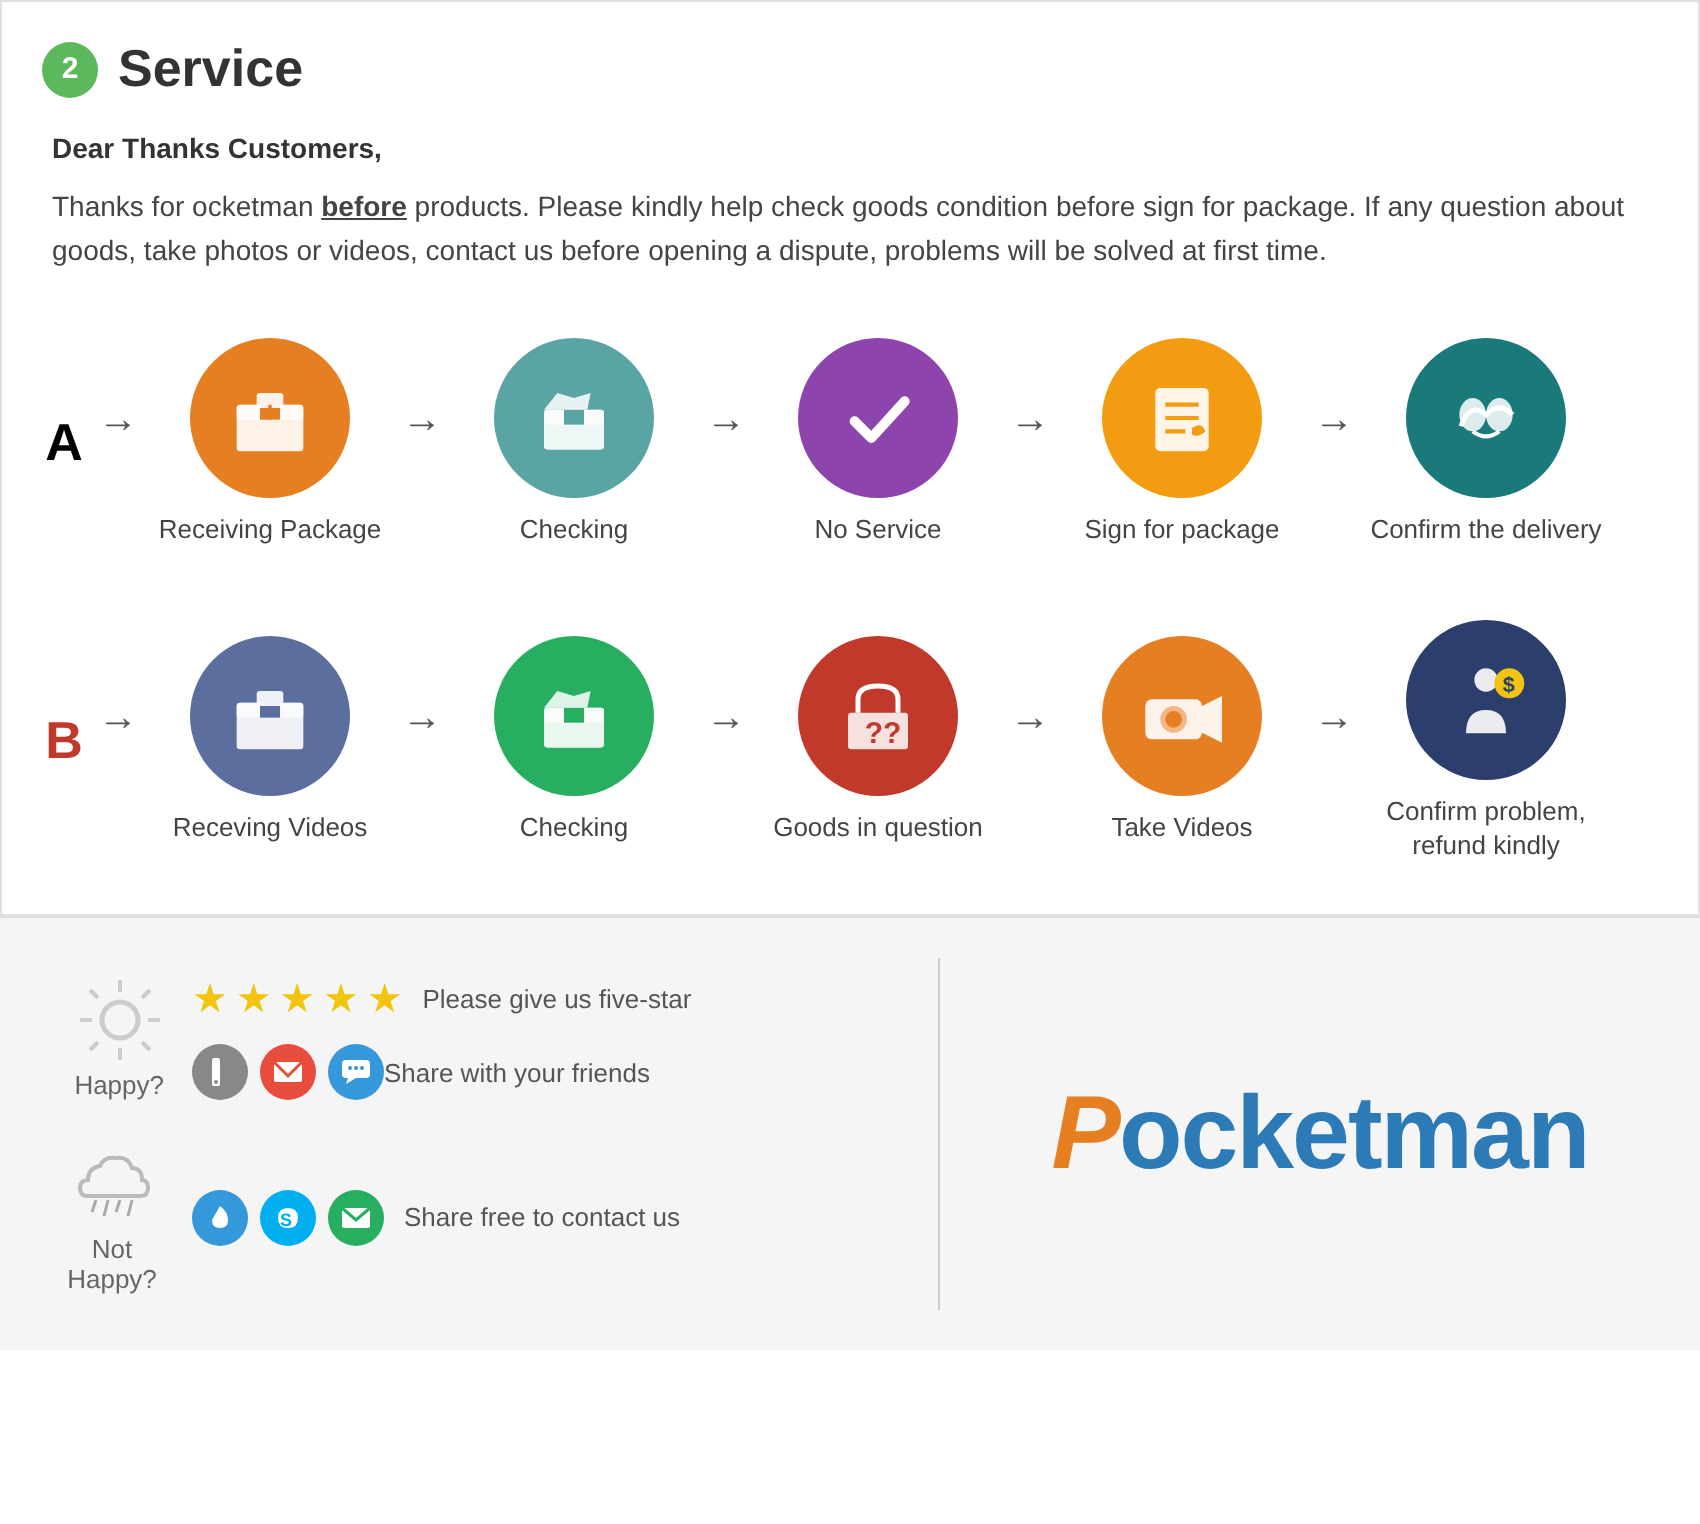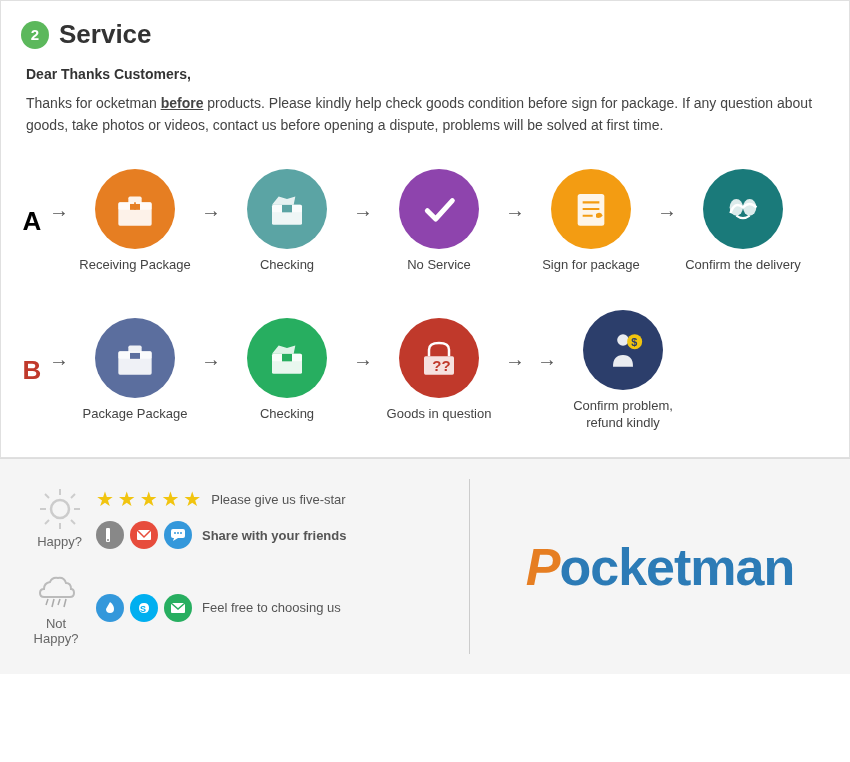--- a/index.html
+++ b/index.html
@@ -300,21 +300,21 @@
 
     <div class="flow-step">
       <div class="flow-circle circle-blue-gray">
         <svg class="icon-svg" viewBox="0 0 60 60" xmlns="http://www.w3.org/2000/svg">
           <rect x="10" y="22" width="40" height="28" rx="2" fill="white" opacity="0.9"></rect>
           <rect x="10" y="22" width="40" height="9" rx="2" fill="white" opacity="0.7"></rect>
           <rect x="24" y="22" width="12" height="9" fill="#5b6e9e"></rect>
           <rect x="22" y="15" width="16" height="9" rx="2" fill="white" opacity="0.9"></rect>
         </svg>
       </div>
-      <div class="flow-label">Package Package</div>
+      <div class="flow-label">Receving Videos</div>
     </div>
 
     <div class="arrow">→</div>
 
     <div class="flow-step">
       <div class="flow-circle circle-green">
         <svg class="icon-svg" viewBox="0 0 60 60" xmlns="http://www.w3.org/2000/svg">
           <rect x="12" y="25" width="36" height="24" rx="2" fill="white" opacity="0.9"></rect>
           <rect x="12" y="25" width="36" height="9" rx="2" fill="white" opacity="0.7"></rect>
           <rect x="24" y="25" width="12" height="9" fill="#27ae60"></rect>
@@ -332,20 +332,31 @@
           <rect x="12" y="28" width="36" height="22" rx="2" fill="white" opacity="0.85"></rect>
           <path d="M18 28 L18 20 Q18 12 30 12 Q42 12 42 20 L42 28" stroke="white" stroke-width="3" fill="none"></path>
           <text x="22" y="46" font-size="18" fill="#c0392b" font-weight="bold">??</text>
         </svg>
       </div>
       <div class="flow-label">Goods in question</div>
     </div>
 
     <div class="arrow">→</div>
 
+    <div class="flow-step">
+      <div class="flow-circle circle-dark-amber">
+        <svg class="icon-svg" viewBox="0 0 60 60" xmlns="http://www.w3.org/2000/svg">
+          <rect x="8" y="20" width="34" height="24" rx="4" fill="white" opacity="0.9"></rect>
+          <circle cx="25" cy="32" r="8" fill="#e67e22" opacity="0.5"></circle>
+          <circle cx="25" cy="32" r="5" fill="#e67e22"></circle>
+          <path d="M42 24 L54 18 L54 46 L42 40 Z" fill="white" opacity="0.9"></path>
+        </svg>
+      </div>
+      <div class="flow-label">Take Videos</div>
+    </div>
 
     <div class="arrow">→</div>
 
     <div class="flow-step">
       <div class="flow-circle circle-slate">
         <svg class="icon-svg" viewBox="0 0 60 60" xmlns="http://www.w3.org/2000/svg">
 
           <circle cx="30" cy="18" r="7" fill="white" opacity="0.9"></circle>
           <path d="M18 50 Q18 36 30 36 Q42 36 42 50" fill="white" opacity="0.9"></path>
 
@@ -380,21 +391,21 @@
         <div style="display:flex; align-items:center; gap:10px;">
           <div>
             <span class="star">★</span>
             <span class="star">★</span>
             <span class="star">★</span>
             <span class="star">★</span>
             <span class="star">★</span>
           </div>
           <span class="feedback-text">Please give us five-star</span>
         </div>
-        <div style="display:flex; align-items:center; gap:10px;font-weight:bold;">
+        <div style="display:flex; align-items:center; ">
           <div class="feedback-icons-small">
 
             <div class="small-icon icon-phone">
               <svg width="16" height="16" viewBox="0 0 16 16">
                   <path d="M4 2 Q4 1 5 1 L7 1 Q8 1 8 2 L8 14 Q8 15 7 15 L5 15 Q4 15 4 14 Z" fill="white"></path>
                   <circle cx="6" cy="13" r="1" fill="#888"></circle>
                 </svg>
             </div>
 
             <div class="small-icon icon-email">
@@ -446,21 +457,21 @@
               </svg>
           </div>
 
           <div class="small-icon icon-green-mail">
             <svg width="16" height="16" viewBox="0 0 16 16">
                 <rect x="1" y="3" width="14" height="10" rx="1" fill="white"></rect>
                 <polyline points="1,3 8,9 15,3" stroke="#27ae60" stroke-width="1.5" fill="none"></polyline>
               </svg>
           </div>
         </div>
-        <span class="feedback-text">Feel free to choosing us</span>
+        <span class="feedback-text">Share free to contact us</span>
       </div>
     </div>
 
   </div>
 
   <div class="bottom-divider"></div>
 
   <div class="bottom-right">
     <div class="pocketman-logo">
       <span class="p-letter">P</span><span>ocketman</span>

